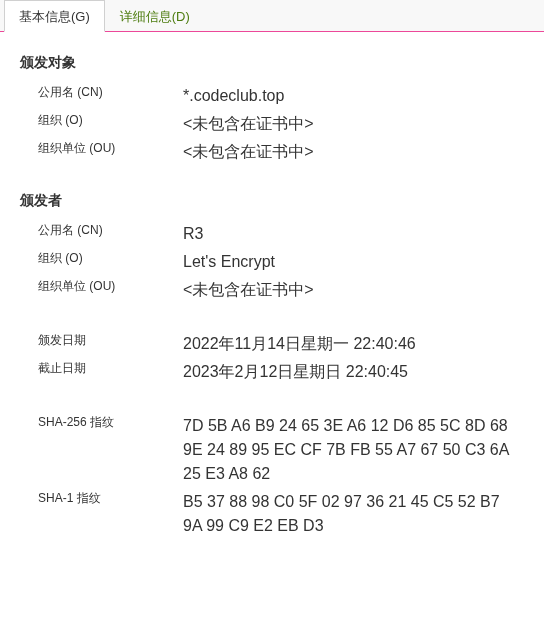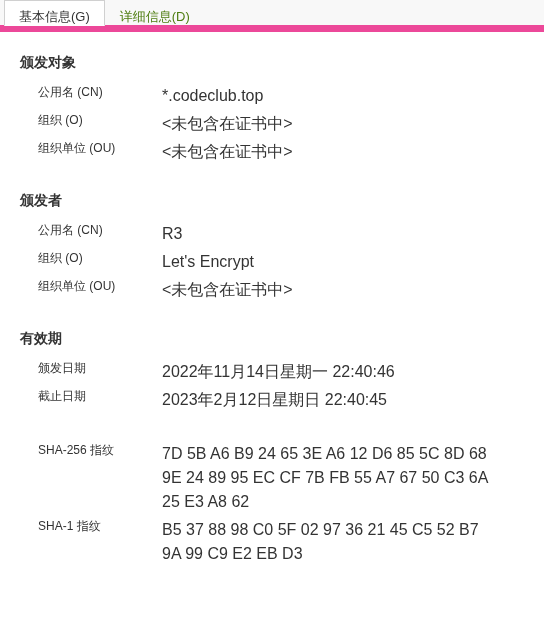--- a/index.html
+++ b/index.html
@@ -11,21 +11,21 @@
       font-family: "Microsoft YaHei", "Segoe UI", Arial, sans-serif;
       font-size: 12px;
       background: #ffffff;
       color: #333333;
       width: 544px;
       height: 628px;
       overflow: hidden;
     }
     .tabs {
       display: flex;
-      border-bottom: 7px solid #ec4899;
+      border-bottom: 1px solid #ec4899;
       background: #f8f8f8;
       height: 32px;
       align-items: stretch;
     }
     .tab {
       padding: 7px 14px;
       color: #4d7c0f;
       cursor: pointer;
       border: 1px solid transparent;
       border-bottom: none;
@@ -51,20 +51,21 @@
       font-weight: 600;
       color: #333333;
       margin-bottom: 10px;
       font-family: Liberation Serif, serif;
     }
     .field-row {
       display: flex;
       align-items: flex-start;
       padding: 2px 0;
       margin-left: 18px;
+      gap: 21px;
     }
     .field-label {
       width: 124px;
       flex-shrink: 0;
       color: #333333;
       font-size: 12px;
     }
     .field-value {
       color: #333333;
       font-size: 16px;
@@ -109,21 +110,20 @@
       <div class="field-label">组织 (O)</div>
       <div class="field-value">Let's Encrypt</div>
     </div>
     <div class="field-row">
       <div class="field-label">组织单位 (OU)</div>
       <div class="field-value">&lt;未包含在证书中&gt;</div>
     </div>
   </div>
 
   <div class="section">
-    <div class="section-title">有效期</div>
     <div class="field-row">
       <div class="field-label">颁发日期</div>
       <div class="field-value">2022年11月14日星期一 22:40:46</div>
     </div>
     <div class="field-row">
       <div class="field-label">截止日期</div>
       <div class="field-value">2023年2月12日星期日 22:40:45</div>
     </div>
   </div>
 

